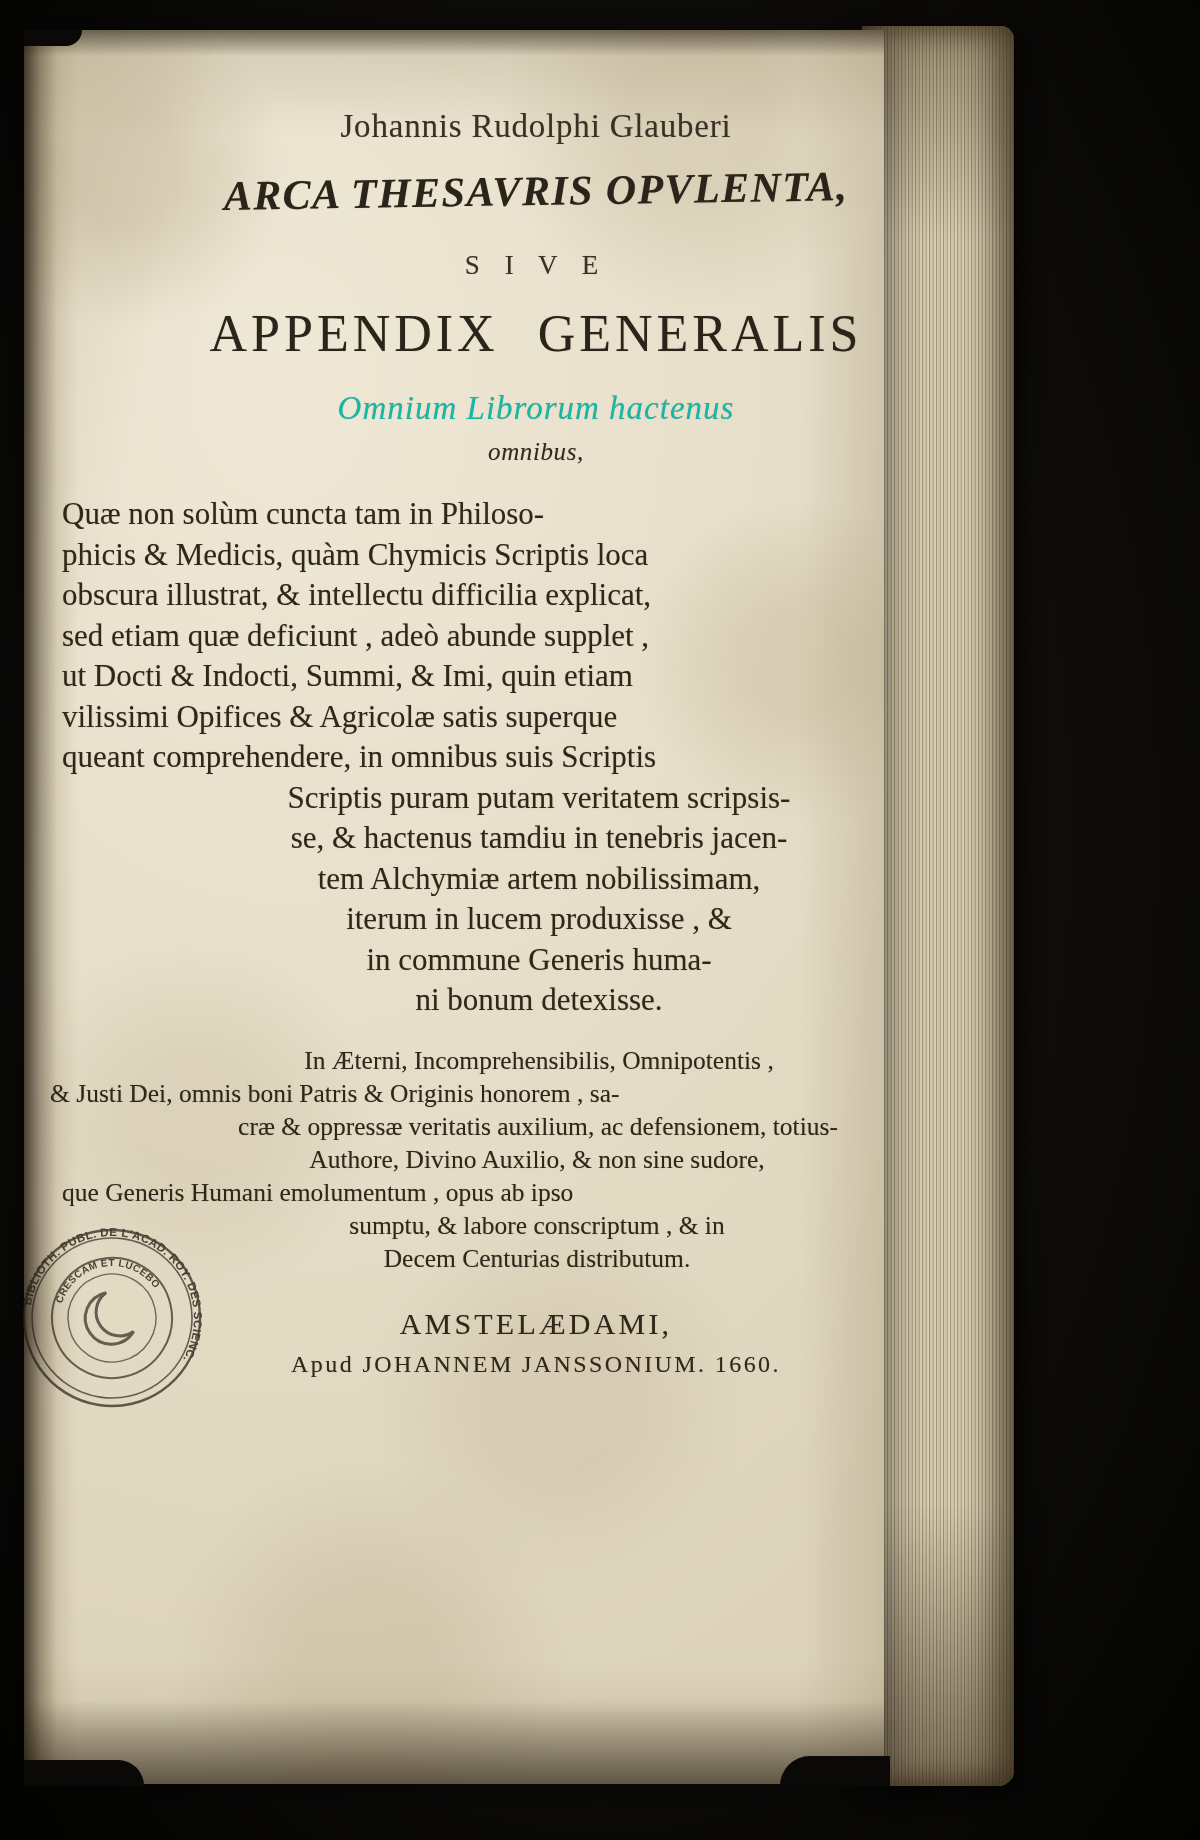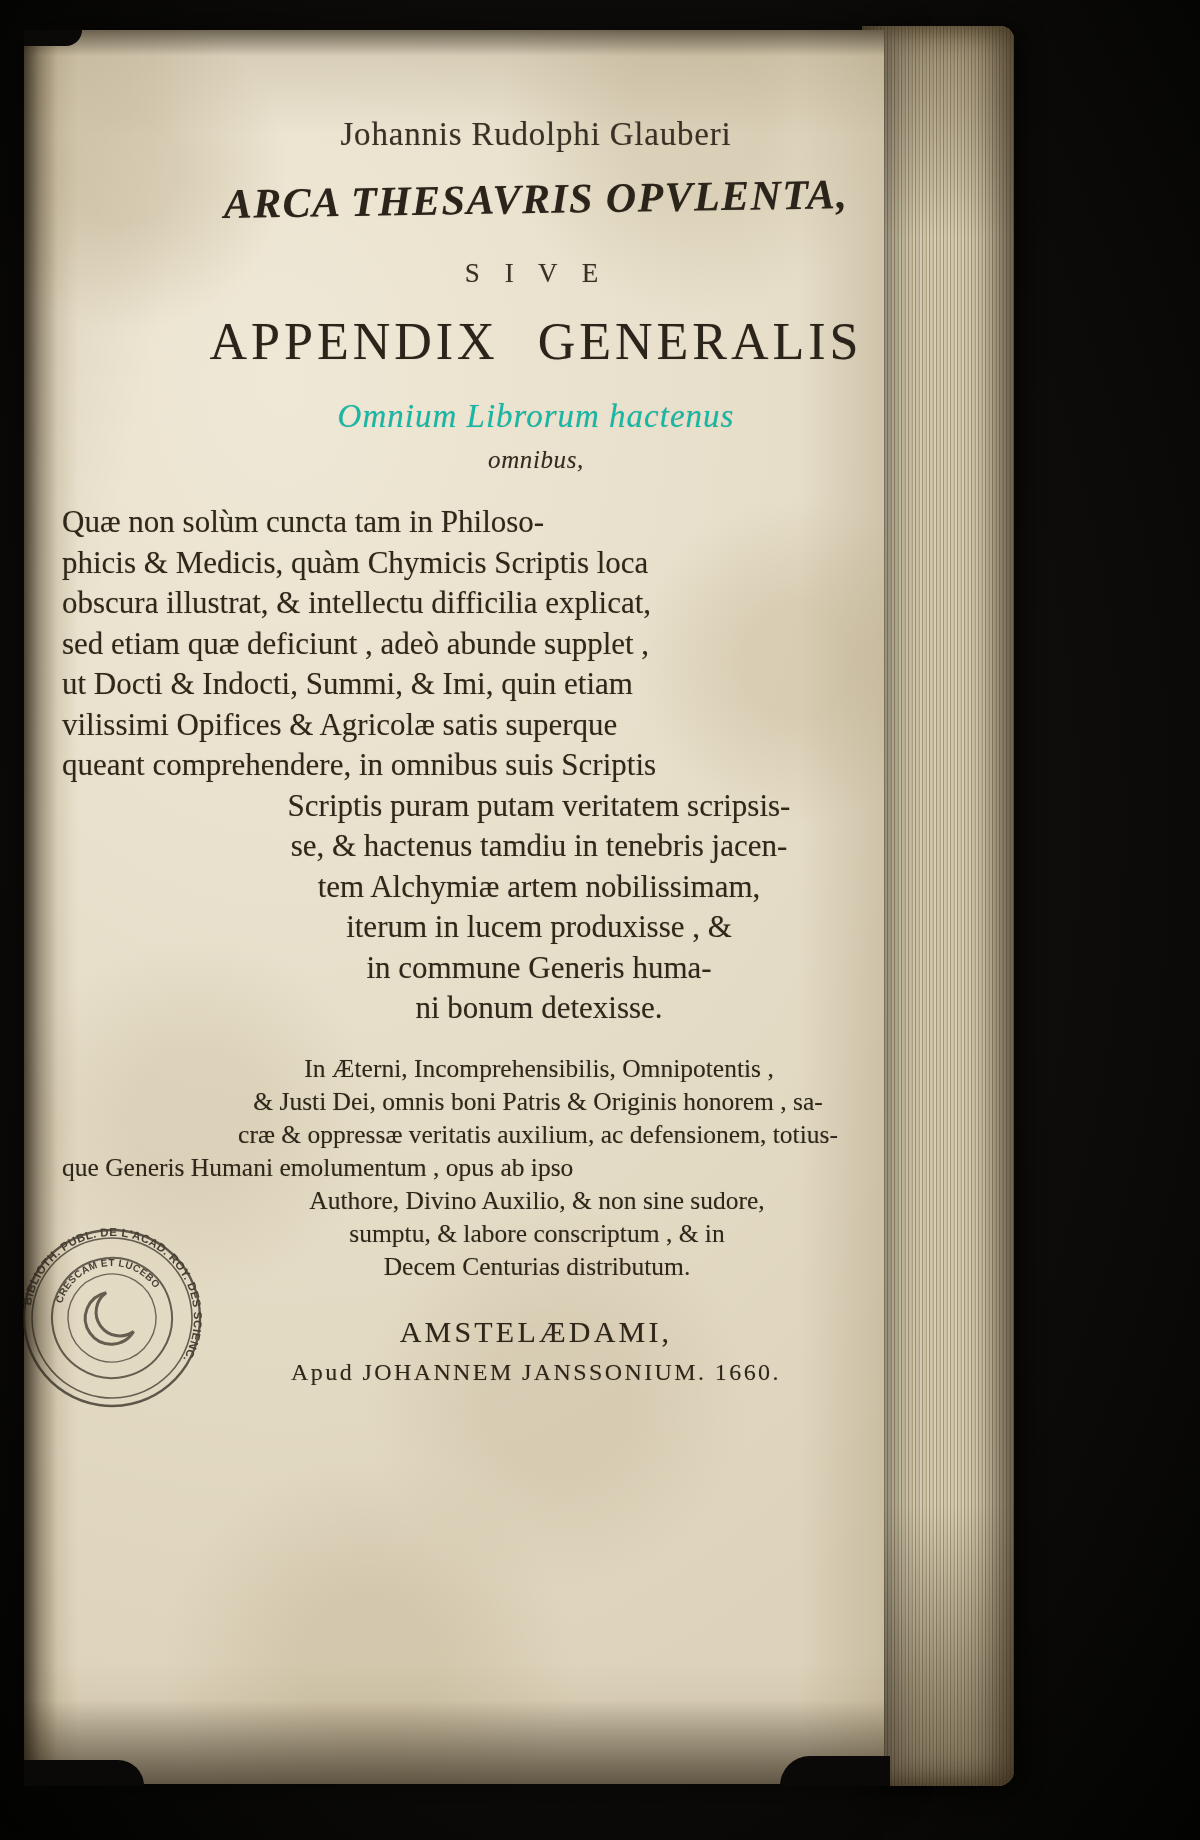--- a/index.html
+++ b/index.html
@@ -99,21 +99,21 @@
       rgba(60,44,20,.42) 30%,
       rgba(120,98,58,.14) 62%,
       rgba(0,0,0,0) 100%);
     pointer-events: none;
   }
 
   
   .tp {
     position: absolute;
     left: 24px;
-    top: 30px;
+    top: 22px;
     width: 1024px;
     height: 1754px;
     color: #30281d;
     text-align: center;
     -webkit-font-smoothing: antialiased;
   }
   .tp > div { text-shadow: 0 0 1px rgba(48,40,29,.30); }
 
   .author {
     position: absolute;
@@ -283,24 +283,24 @@
       <div class="ln">Scriptis puram putam veritatem scripsis-</div>
       <div class="ln">se, &amp; hactenus tamdiu in tenebris jacen-</div>
       <div class="ln">tem Alchymiæ artem nobilissimam,</div>
       <div class="ln">iterum in lucem produxisse ,  &amp;</div>
       <div class="ln">in commune Generis huma-</div>
       <div class="ln">ni bonum detexisse.</div>
     </div>
 
     <div class="dedication">
       <div class="ln" style="text-align:center;padding-left:4px;">In Æterni, Incomprehensibilis, Omnipotentis ,</div>
-      <div class="ln" style="text-align:center;padding-left:2px;">&amp; Justi Dei, omnis boni Patris &amp; Originis honorem ,  sa-</div>
+      <div class="ln" style="text-align:left;padding-left:2px;">&amp; Justi Dei, omnis boni Patris &amp; Originis honorem ,  sa-</div>
       <div class="ln" style="text-align:center;padding-left:2px;">cræ &amp; oppressæ veritatis auxilium, ac defensionem, totius-</div>
+      <div class="ln">Authore, Divino Auxilio, &amp; non sine sudore,</div>
       <div class="ln" style="text-align:left;padding-left:14px;">que Generis Humani emolumentum ,  opus ab ipso</div>
-      <div class="ln">Authore, Divino Auxilio, &amp; non sine sudore,</div>
       <div class="ln">sumptu, &amp; labore conscriptum , &amp; in</div>
       <div class="ln">Decem Centurias distributum.</div>
     </div>
 
     <div class="imprint">
       <div class="i1">AMSTELÆDAMI,</div>
       <div class="i2 small-caps">Apud JOHANNEM JANSSONIUM.  1660.</div>
     </div>
 
   </div>

